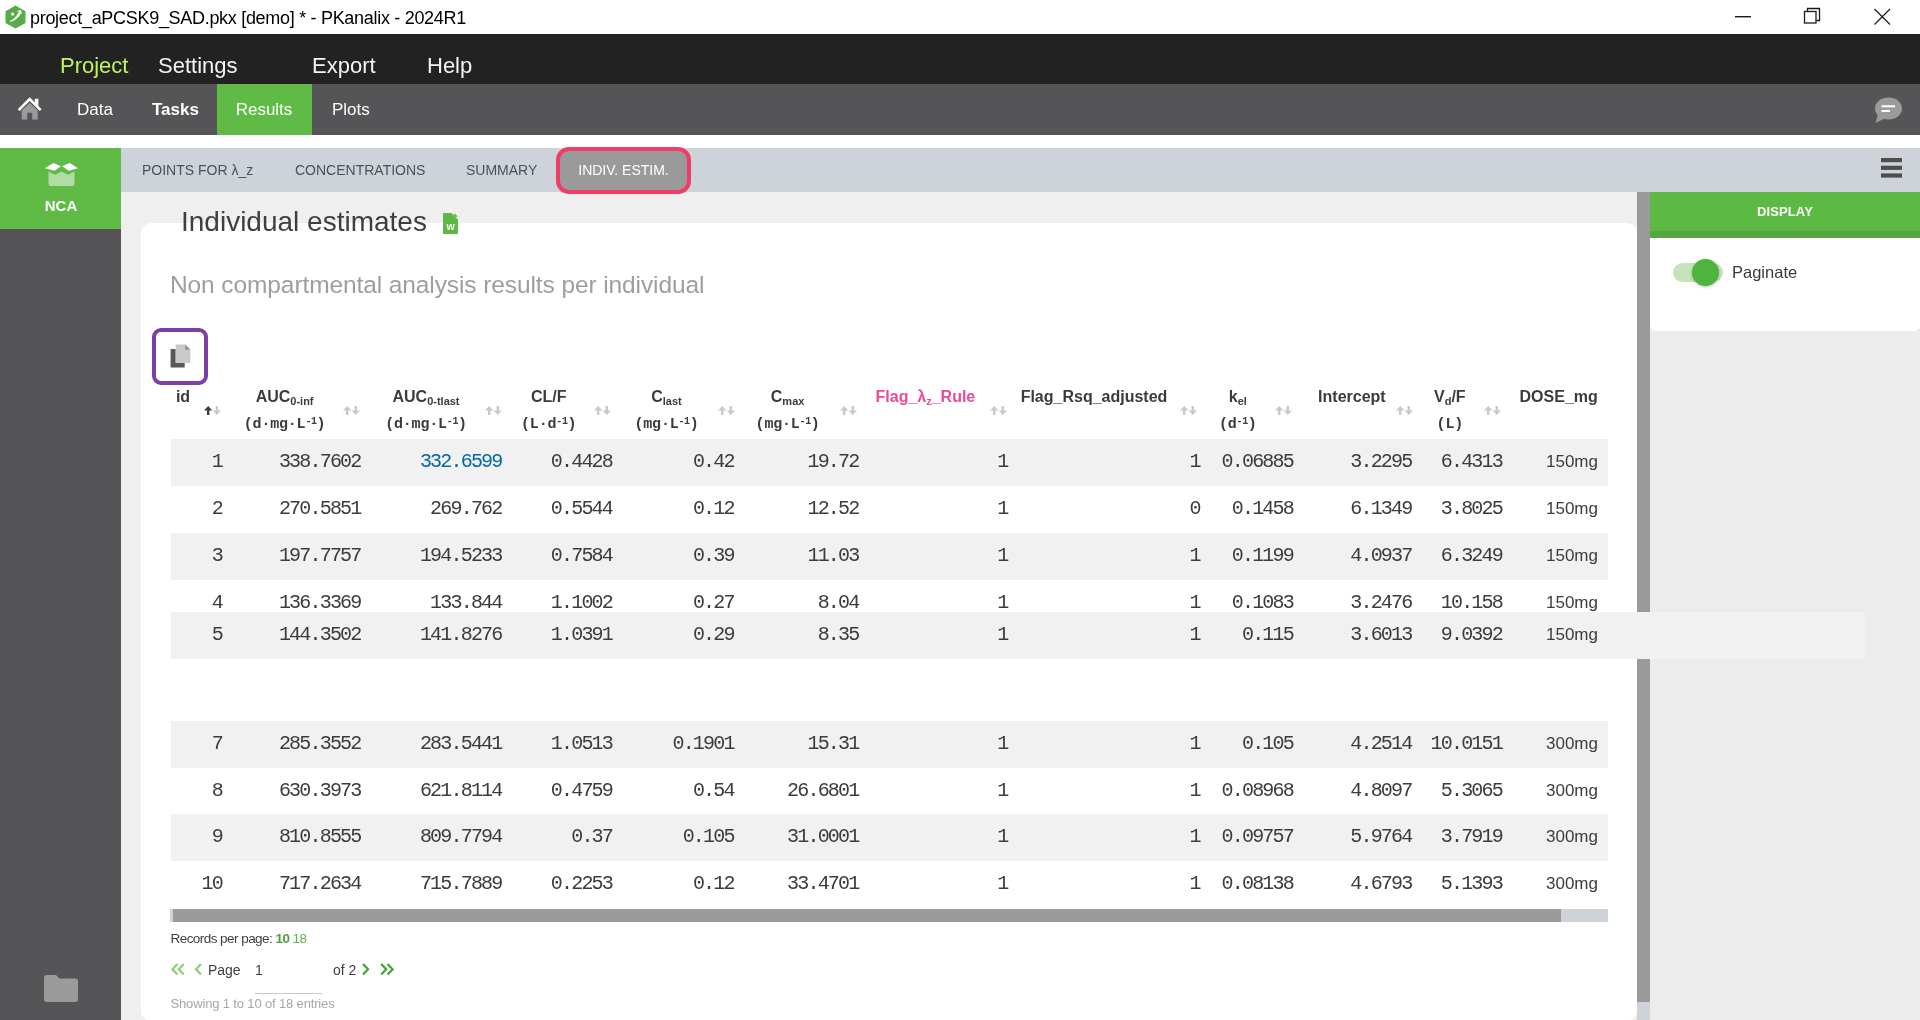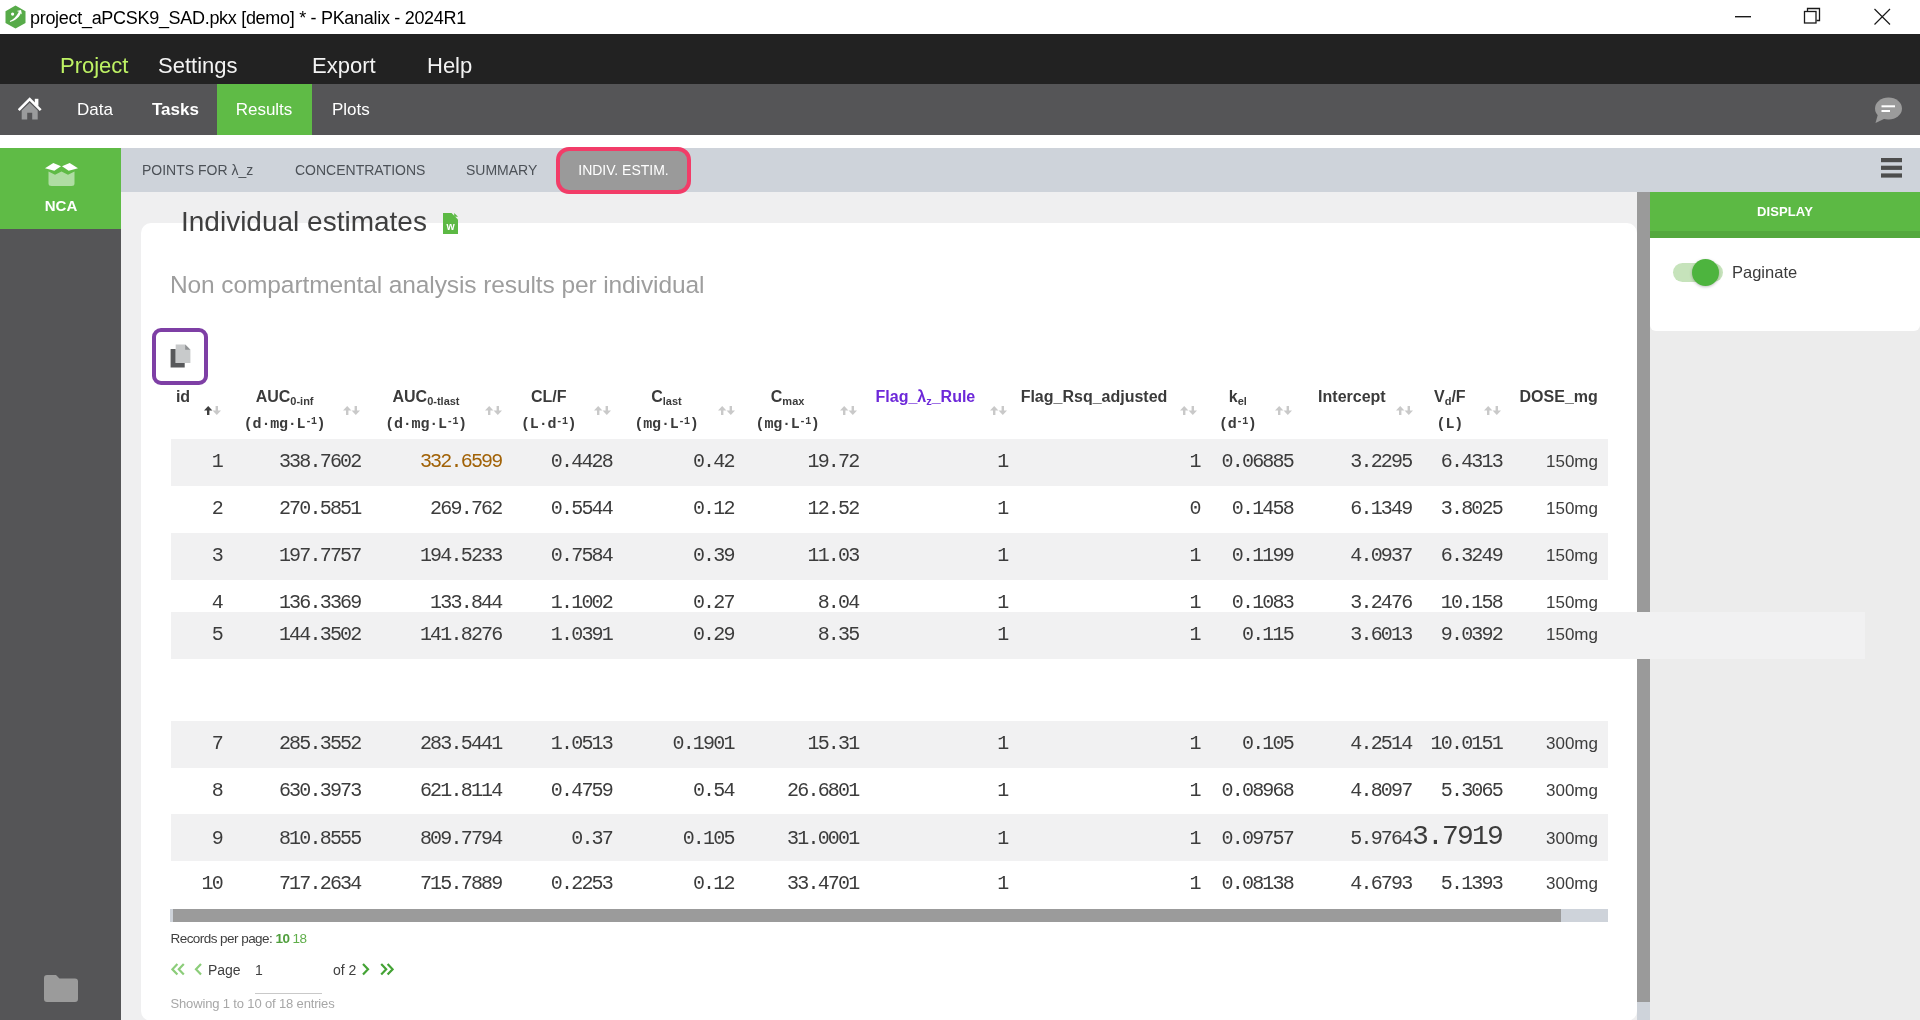--- a/index.html
+++ b/index.html
@@ -102,21 +102,21 @@
 <div class="abs cx" style="left:113.6px;top:13.5px;font-size:16px;color:#3b3b3b;"><b>AUC<sub>0-inf</sub></b></div>
 <div class="abs cx mono" style="left:113.6px;top:40.5px;font-size:15px;font-weight:bold;letter-spacing:-0.2px;color:#3b3b3b;">(d·mg·L<sup>-1</sup>)</div>
 <div class="abs cx" style="left:255.0px;top:13.5px;font-size:16px;color:#3b3b3b;"><b>AUC<sub>0-tlast</sub></b></div>
 <div class="abs cx mono" style="left:255.0px;top:40.5px;font-size:15px;font-weight:bold;letter-spacing:-0.2px;color:#3b3b3b;">(d·mg·L<sup>-1</sup>)</div>
 <div class="abs cx" style="left:377.7px;top:13.5px;font-size:16px;color:#3b3b3b;"><b>CL/F</b></div>
 <div class="abs cx mono" style="left:377.7px;top:40.5px;font-size:15px;font-weight:bold;letter-spacing:-0.2px;color:#3b3b3b;">(L·d<sup>-1</sup>)</div>
 <div class="abs cx" style="left:495.5px;top:13.5px;font-size:16px;color:#3b3b3b;"><b>C<sub>last</sub></b></div>
 <div class="abs cx mono" style="left:495.5px;top:40.5px;font-size:15px;font-weight:bold;letter-spacing:-0.2px;color:#3b3b3b;">(mg·L<sup>-1</sup>)</div>
 <div class="abs cx" style="left:616.6px;top:13.5px;font-size:16px;color:#3b3b3b;"><b>C<sub>max</sub></b></div>
 <div class="abs cx mono" style="left:616.6px;top:40.5px;font-size:15px;font-weight:bold;letter-spacing:-0.2px;color:#3b3b3b;">(mg·L<sup>-1</sup>)</div>
-<div class="abs cx" style="left:754.4px;top:13.5px;font-size:16px;color:#6d28d9;"><b>Flag_λ<sub>z</sub>_Rule</b></div>
+<div class="abs cx" style="left:754.4px;top:13.5px;font-size:16px;color:#ec4899;"><b>Flag_λ<sub>z</sub>_Rule</b></div>
 <div class="abs cx" style="left:923.0px;top:13.5px;font-size:16px;color:#3b3b3b;"><b>Flag_Rsq_adjusted</b></div>
 <div class="abs cx" style="left:1066.8px;top:13.5px;font-size:16px;color:#3b3b3b;"><b>k<sub>el</sub></b></div>
 <div class="abs cx mono" style="left:1066.8px;top:40.5px;font-size:15px;font-weight:bold;letter-spacing:-0.2px;color:#3b3b3b;">(d<sup>-1</sup>)</div>
 <div class="abs cx" style="left:1180.9px;top:13.5px;font-size:16px;color:#3b3b3b;"><b>Intercept</b></div>
 <div class="abs cx" style="left:1278.8px;top:13.5px;font-size:16px;color:#3b3b3b;"><b>V<sub>d</sub>/F</b></div>
 <div class="abs cx mono" style="left:1278.8px;top:40.5px;font-size:15px;font-weight:bold;letter-spacing:-0.2px;color:#3b3b3b;">(L)</div>
 <div class="abs cx" style="left:1387.7px;top:13.5px;font-size:16px;color:#3b3b3b;"><b>DOSE_mg</b></div>
 <svg style="position:absolute;left:33.3px;top:22.8px" width="17" height="9" viewBox="0 0 17 9">
       <path d="M4.2 0 L8.4 4.4 H5.4 V9 H3 V4.4 H0 Z" fill="#3f3f3f"></path>
       <path d="M12.8 9 L17 4.6 H14 V0 H11.6 V4.6 H8.6 Z" fill="#c9c9c9"></path>
@@ -157,21 +157,21 @@
       <path d="M4.2 0 L8.4 4.4 H5.4 V9 H3 V4.4 H0 Z" fill="#c9c9c9"></path>
       <path d="M12.8 9 L17 4.6 H14 V0 H11.6 V4.6 H8.6 Z" fill="#c9c9c9"></path>
     </svg>
 <svg style="position:absolute;left:1312.5px;top:22.8px" width="17" height="9" viewBox="0 0 17 9">
       <path d="M4.2 0 L8.4 4.4 H5.4 V9 H3 V4.4 H0 Z" fill="#c9c9c9"></path>
       <path d="M12.8 9 L17 4.6 H14 V0 H11.6 V4.6 H8.6 Z" fill="#c9c9c9"></path>
     </svg>
 <div class="abs" style="left:0;top:56.00px;width:1437px;height:46.93px;background:#f1f1f2;font-size:0;">
 <span class="mono" style="display:inline-block;width:51px;height:46.93px;line-height:46.93px;text-align:right;font-size:20px;letter-spacing:-1.8px;color:#3c3c3c;">1</span>
 <span class="mono" style="display:inline-block;width:138.5px;height:46.93px;line-height:46.93px;text-align:right;font-size:20px;letter-spacing:-1.8px;color:#3c3c3c;">338.7602</span>
-<span class="mono" style="display:inline-block;width:141.0px;height:46.93px;line-height:46.93px;text-align:right;font-size:20px;letter-spacing:-1.8px;color:#a16207;">332.6599</span>
+<span class="mono" style="display:inline-block;width:141.0px;height:46.93px;line-height:46.93px;text-align:right;font-size:20px;letter-spacing:-1.8px;color:#0369a1;">332.6599</span>
 <span class="mono" style="display:inline-block;width:110.5px;height:46.93px;line-height:46.93px;text-align:right;font-size:20px;letter-spacing:-1.8px;color:#3c3c3c;">0.4428</span>
 <span class="mono" style="display:inline-block;width:121.70000000000005px;height:46.93px;line-height:46.93px;text-align:right;font-size:20px;letter-spacing:-1.8px;color:#3c3c3c;">0.42</span>
 <span class="mono" style="display:inline-block;width:124.79999999999995px;height:46.93px;line-height:46.93px;text-align:right;font-size:20px;letter-spacing:-1.8px;color:#3c3c3c;">19.72</span>
 <span class="mono" style="display:inline-block;width:149.0px;height:46.93px;line-height:46.93px;text-align:right;font-size:20px;letter-spacing:-1.8px;color:#3c3c3c;">1</span>
 <span class="mono" style="display:inline-block;width:192.20000000000005px;height:46.93px;line-height:46.93px;text-align:right;font-size:20px;letter-spacing:-1.8px;color:#3c3c3c;">1</span>
 <span class="mono" style="display:inline-block;width:93.29999999999995px;height:46.93px;line-height:46.93px;text-align:right;font-size:20px;letter-spacing:-1.8px;color:#3c3c3c;">0.06885</span>
 <span class="mono" style="display:inline-block;width:118.5px;height:46.93px;line-height:46.93px;text-align:right;font-size:20px;letter-spacing:-1.8px;color:#3c3c3c;">3.2295</span>
 <span class="mono" style="display:inline-block;width:90.5px;height:46.93px;line-height:46.93px;text-align:right;font-size:20px;letter-spacing:-1.8px;color:#3c3c3c;">6.4313</span>
 <span style="display:inline-block;width:106px;height:46.93px;line-height:46.93px;box-sizing:border-box;padding-right:10px;text-align:right;font-size:17px;color:#3c3c3c;">150mg</span>
 </div>
@@ -263,21 +263,21 @@
 <span class="mono" style="display:inline-block;width:51px;height:46.93px;line-height:46.93px;text-align:right;font-size:20px;letter-spacing:-1.8px;color:#3c3c3c;">9</span>
 <span class="mono" style="display:inline-block;width:138.5px;height:46.93px;line-height:46.93px;text-align:right;font-size:20px;letter-spacing:-1.8px;color:#3c3c3c;">810.8555</span>
 <span class="mono" style="display:inline-block;width:141.0px;height:46.93px;line-height:46.93px;text-align:right;font-size:20px;letter-spacing:-1.8px;color:#3c3c3c;">809.7794</span>
 <span class="mono" style="display:inline-block;width:110.5px;height:46.93px;line-height:46.93px;text-align:right;font-size:20px;letter-spacing:-1.8px;color:#3c3c3c;">0.37</span>
 <span class="mono" style="display:inline-block;width:121.70000000000005px;height:46.93px;line-height:46.93px;text-align:right;font-size:20px;letter-spacing:-1.8px;color:#3c3c3c;">0.105</span>
 <span class="mono" style="display:inline-block;width:124.79999999999995px;height:46.93px;line-height:46.93px;text-align:right;font-size:20px;letter-spacing:-1.8px;color:#3c3c3c;">31.0001</span>
 <span class="mono" style="display:inline-block;width:149.0px;height:46.93px;line-height:46.93px;text-align:right;font-size:20px;letter-spacing:-1.8px;color:#3c3c3c;">1</span>
 <span class="mono" style="display:inline-block;width:192.20000000000005px;height:46.93px;line-height:46.93px;text-align:right;font-size:20px;letter-spacing:-1.8px;color:#3c3c3c;">1</span>
 <span class="mono" style="display:inline-block;width:93.29999999999995px;height:46.93px;line-height:46.93px;text-align:right;font-size:20px;letter-spacing:-1.8px;color:#3c3c3c;">0.09757</span>
 <span class="mono" style="display:inline-block;width:118.5px;height:46.93px;line-height:46.93px;text-align:right;font-size:20px;letter-spacing:-1.8px;color:#3c3c3c;">5.9764</span>
-<span class="mono" style="display:inline-block;width:90.5px;height:60px;line-height:46.93px;text-align:right;font-size:28px;letter-spacing:-1.8px;color:#3c3c3c;">3.7919</span>
+<span class="mono" style="display:inline-block;width:90.5px;height:60px;line-height:46.93px;text-align:right;font-size:20px;letter-spacing:-1.8px;color:#3c3c3c;">3.7919</span>
 <span style="display:inline-block;width:106px;height:46.93px;line-height:46.93px;box-sizing:border-box;padding-right:10px;text-align:right;font-size:17px;color:#3c3c3c;">300mg</span>
 </div>
 <div class="abs" style="left:0;top:478.37px;width:1437px;height:46.93px;background:#ffffff;font-size:0;">
 <span class="mono" style="display:inline-block;width:51px;height:46.93px;line-height:46.93px;text-align:right;font-size:20px;letter-spacing:-1.8px;color:#3c3c3c;">10</span>
 <span class="mono" style="display:inline-block;width:138.5px;height:46.93px;line-height:46.93px;text-align:right;font-size:20px;letter-spacing:-1.8px;color:#3c3c3c;">717.2634</span>
 <span class="mono" style="display:inline-block;width:141.0px;height:46.93px;line-height:46.93px;text-align:right;font-size:20px;letter-spacing:-1.8px;color:#3c3c3c;">715.7889</span>
 <span class="mono" style="display:inline-block;width:110.5px;height:46.93px;line-height:46.93px;text-align:right;font-size:20px;letter-spacing:-1.8px;color:#3c3c3c;">0.2253</span>
 <span class="mono" style="display:inline-block;width:121.70000000000005px;height:46.93px;line-height:46.93px;text-align:right;font-size:20px;letter-spacing:-1.8px;color:#3c3c3c;">0.12</span>
 <span class="mono" style="display:inline-block;width:124.79999999999995px;height:46.93px;line-height:46.93px;text-align:right;font-size:20px;letter-spacing:-1.8px;color:#3c3c3c;">33.4701</span>
 <span class="mono" style="display:inline-block;width:149.0px;height:46.93px;line-height:46.93px;text-align:right;font-size:20px;letter-spacing:-1.8px;color:#3c3c3c;">1</span>

